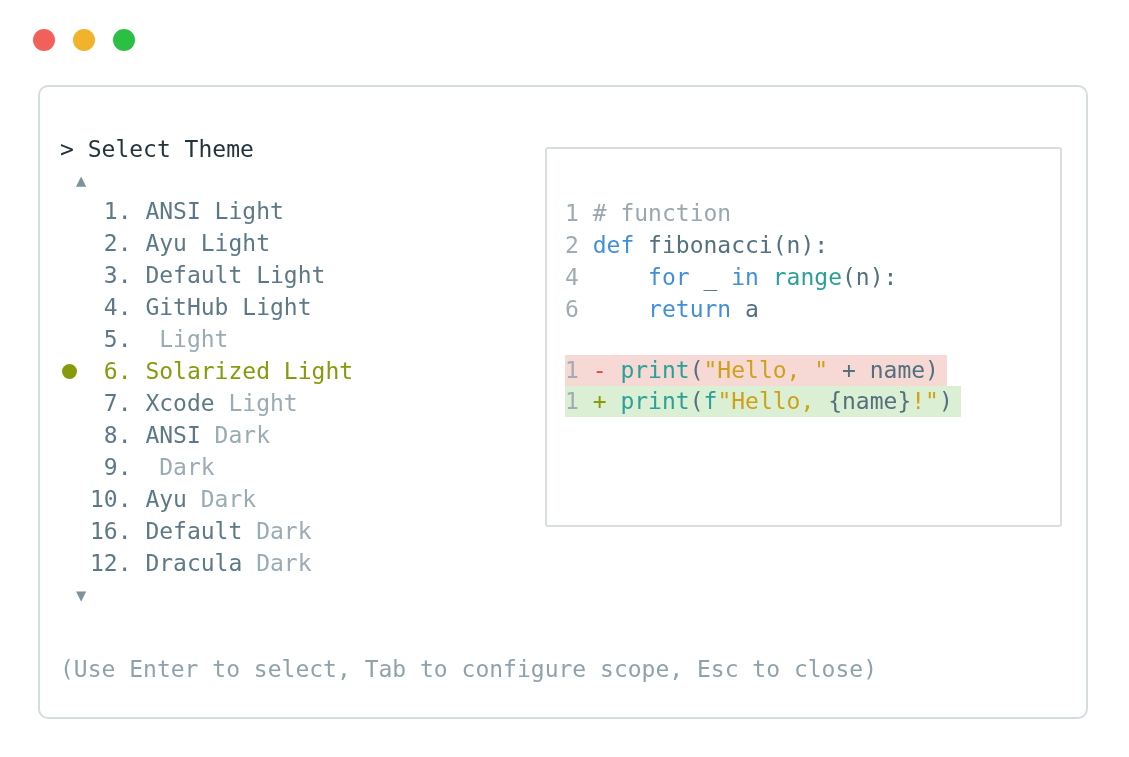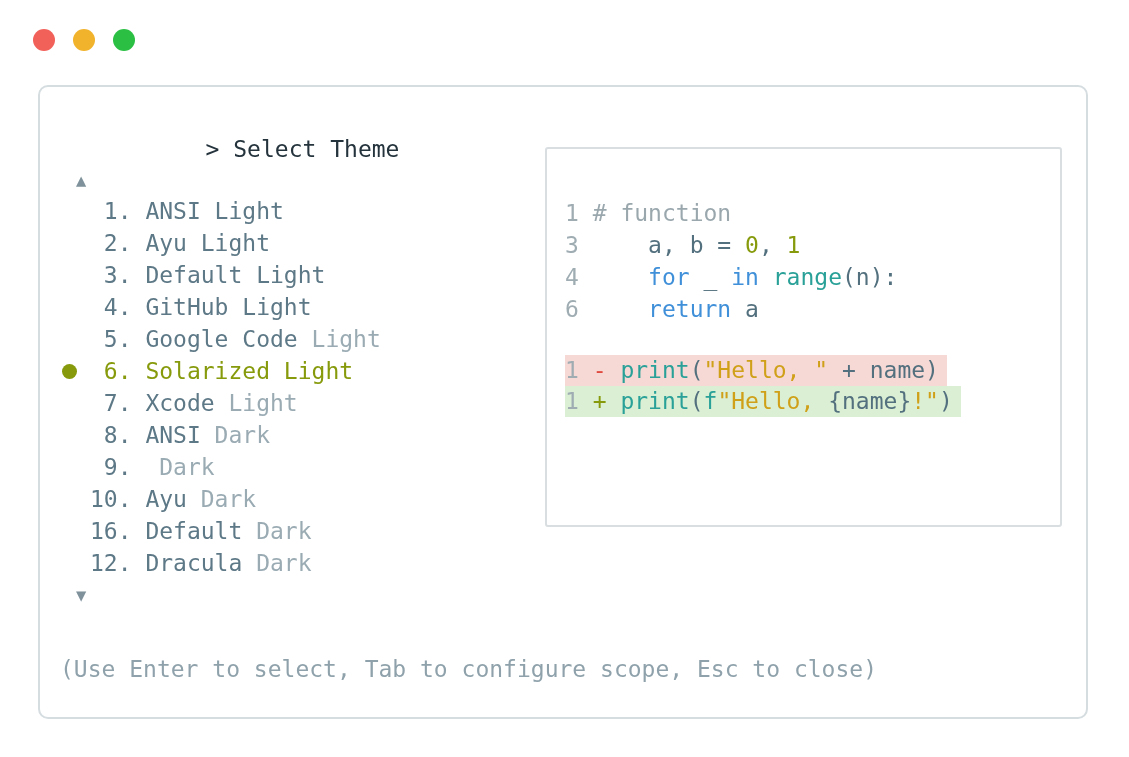--- a/index.html
+++ b/index.html
@@ -16,21 +16,21 @@
   .light.green{background:var(--light_green,#2bc044);}
   
   .panel{
     position:absolute;left:38px;top:85px;width:1050px;height:634px;
     box-sizing:border-box;border:2px solid var(--panel_border,#d6dde0);
     border-radius:10px;background:#fff;padding:46px 24px 0 20px;
   }
   .cols{display:flex;}
   .leftcol{flex:0 0 485px;}
   .rightcol{flex:1;}
-  .prompt{line-height:32px;color:var(--title,#24333c);white-space:pre;text-align:center;}
+  .prompt{line-height:32px;color:var(--title,#24333c);white-space:pre;}
   .scroll-arrow{line-height:30px;height:30px;font-size:17px;color:var(--arrow,#7f929b);padding-left:16px;}
   .scroll-arrow.down{line-height:32px;height:32px;}
   .trow{height:32px;line-height:32px;white-space:pre;display:flex;align-items:center;color:var(--list_main,#5d7886);}
   .bul{display:inline-flex;width:30px;align-items:center;padding-left:2px;box-sizing:border-box;}
   .dot{width:15px;height:15px;border-radius:50%;background:var(--selected,#869a0b);}
   .inum{display:inline-block;width:3ch;text-align:right;margin-right:1ch;}
   .muted{color:var(--list_muted,#9aabb3);}
   .trow.sel .inum,.trow.sel .iname,.trow.sel .isuf{color:var(--selected,#869a0b);}
   .footer{margin-top:42px;line-height:32px;color:var(--footer,#8fa2ab);white-space:pre;}
   
@@ -69,36 +69,36 @@
 <div class="panel">
   <div class="cols">
     <div class="leftcol">
       <div class="prompt">&gt; Select Theme</div>
       <div class="scroll-arrow up">▲</div>
       <div id="theme-list">
           <div class="trow"><span class="bul"></span><span class="inum">1.</span><span class="iname">ANSI</span><span class="isuf"> Light</span></div>
           <div class="trow"><span class="bul"></span><span class="inum">2.</span><span class="iname">Ayu</span><span class="isuf"> Light</span></div>
           <div class="trow"><span class="bul"></span><span class="inum">3.</span><span class="iname">Default</span><span class="isuf"> Light</span></div>
           <div class="trow"><span class="bul"></span><span class="inum">4.</span><span class="iname">GitHub</span><span class="isuf"> Light</span></div>
-          <div class="trow"><span class="bul"></span><span class="inum">5.</span><span class="iname">Google Code</span><span class="isuf muted"> Light</span></div>
+          <div class="trow"><span class="bul"></span><span class="inum">5.</span><span class="isuf muted"> Light</span></div>
           <div class="trow sel"><span class="bul"><span class="dot"></span></span><span class="inum">6.</span><span class="iname">Solarized</span><span class="isuf"> Light</span></div>
           <div class="trow"><span class="bul"></span><span class="inum">7.</span><span class="iname">Xcode</span><span class="isuf muted"> Light</span></div>
           <div class="trow"><span class="bul"></span><span class="inum">8.</span><span class="iname">ANSI</span><span class="isuf muted"> Dark</span></div>
           <div class="trow"><span class="bul"></span><span class="inum">9.</span><span class="isuf muted"> Dark</span></div>
           <div class="trow"><span class="bul"></span><span class="inum">10.</span><span class="iname">Ayu</span><span class="isuf muted"> Dark</span></div>
           <div class="trow"><span class="bul"></span><span class="inum">16.</span><span class="iname">Default</span><span class="isuf muted"> Dark</span></div>
           <div class="trow"><span class="bul"></span><span class="inum">12.</span><span class="iname">Dracula</span><span class="isuf muted"> Dark</span></div>
         </div>
       <div class="scroll-arrow down">▼</div>
     </div>
     <div class="rightcol">
       <div class="pv-box">
         <div id="code-lines">
             <div class="code-line"><span class="lnum">1</span><span class="tk-comment"># function</span></div>
-            <div class="code-line"><span class="lnum">3</span><span class="tk-plain">    a, b = </span><span class="tk-num">0</span><span class="tk-plain">, </span><span class="tk-num">1</span></div>
+            <div class="code-line"><span class="lnum">2</span><span class="tk-kw">def</span><span class="tk-plain"> fibonacci(n):</span></div>
             <div class="code-line"><span class="lnum">4</span><span class="tk-plain">    </span><span class="tk-kw">for</span><span class="tk-plain"> _ </span><span class="tk-kw">in</span><span class="tk-plain"> </span><span class="tk-fn">range</span><span class="tk-plain">(n):</span></div>
             <div class="code-line"><span class="lnum">6</span><span class="tk-plain">    </span><span class="tk-kw">return</span><span class="tk-plain"> a</span></div>
           </div>
         <div class="diff-wrap" id="diff-lines">
             <div class="diff-line removed"><span class="hl"><span class="lnum">1</span><span class="tk-minus"> - </span><span class="tk-fn">print</span><span class="tk-plain">(</span><span class="tk-str">"Hello, "</span><span class="tk-plain"> + name)</span></span></div>
             <div class="diff-line added"><span class="hl"><span class="lnum">1</span><span class="tk-plus"> + </span><span class="tk-fn">print</span><span class="tk-plain">(</span><span class="tk-fn">f</span><span class="tk-str">"Hello, </span><span class="tk-plain">{name}</span><span class="tk-str">!"</span><span class="tk-plain">)</span></span></div>
           </div>
       </div>
     </div>
   </div>

